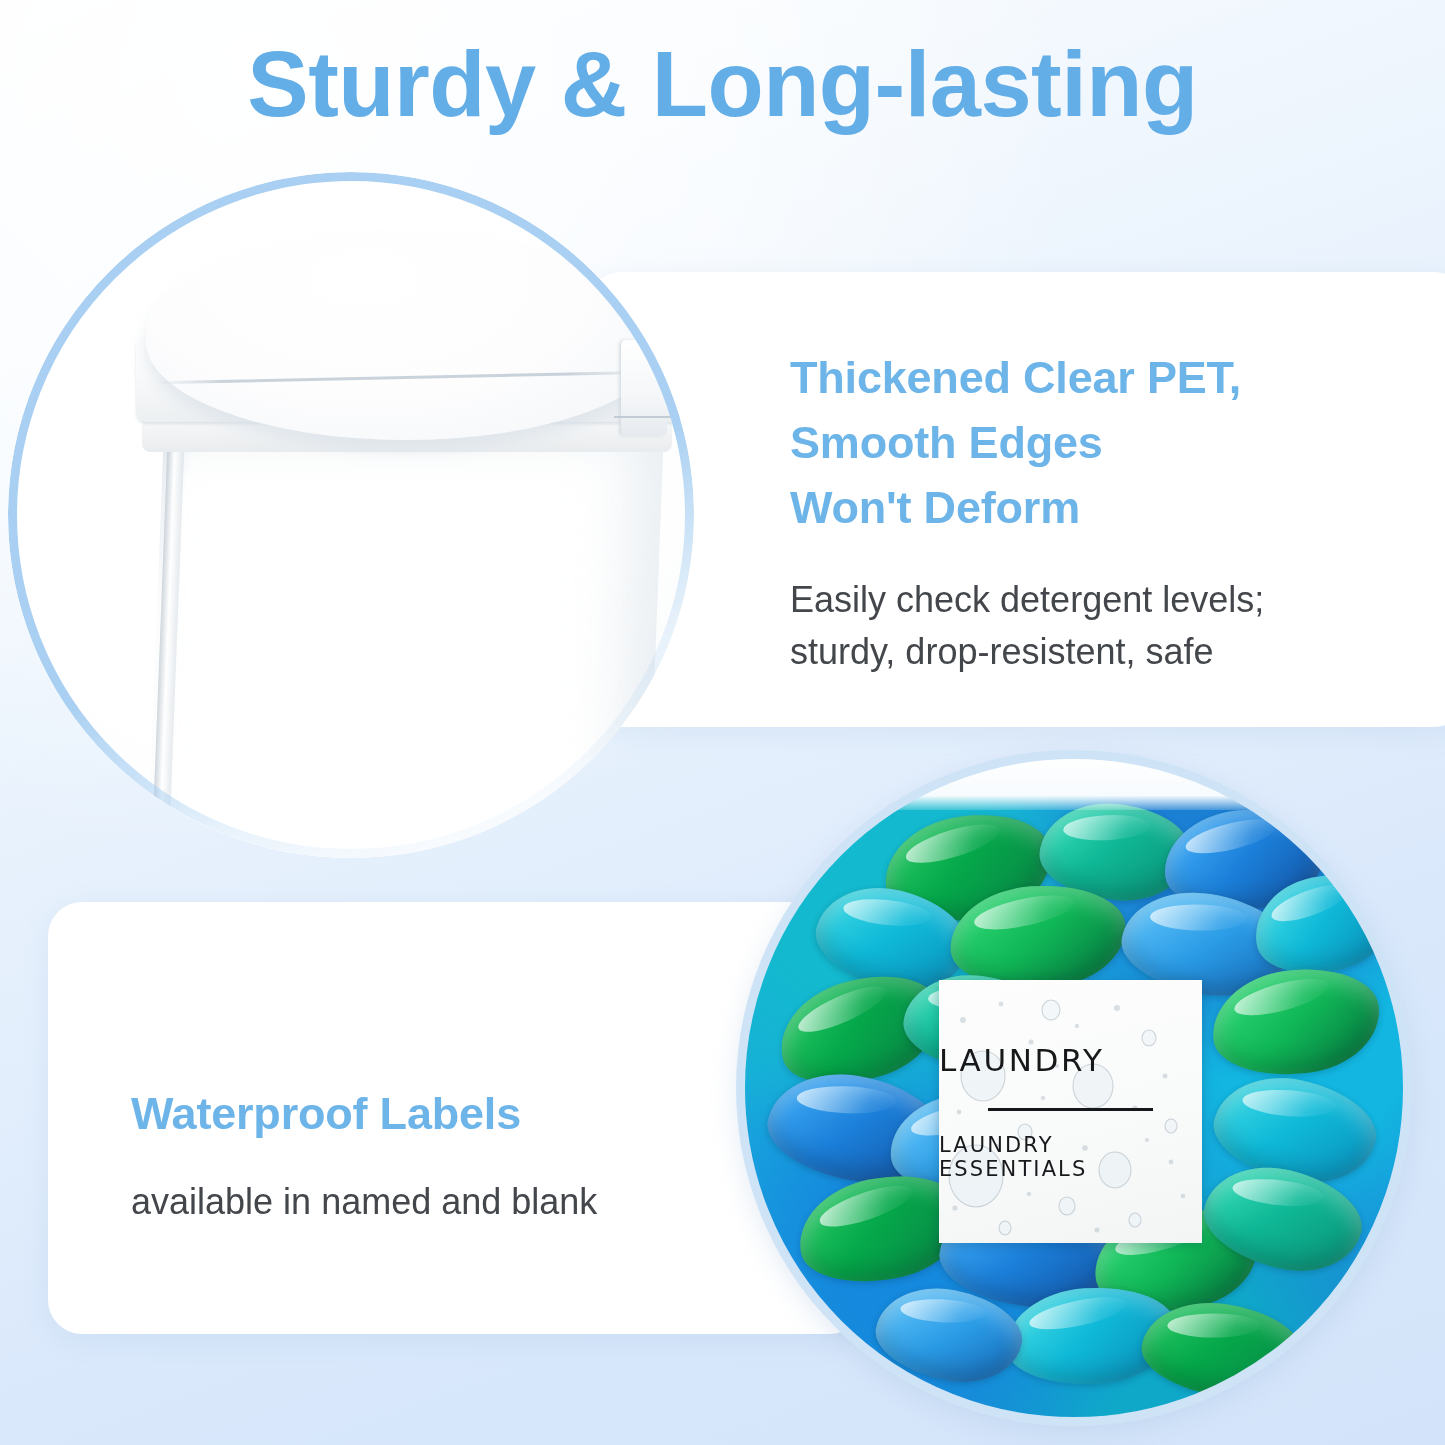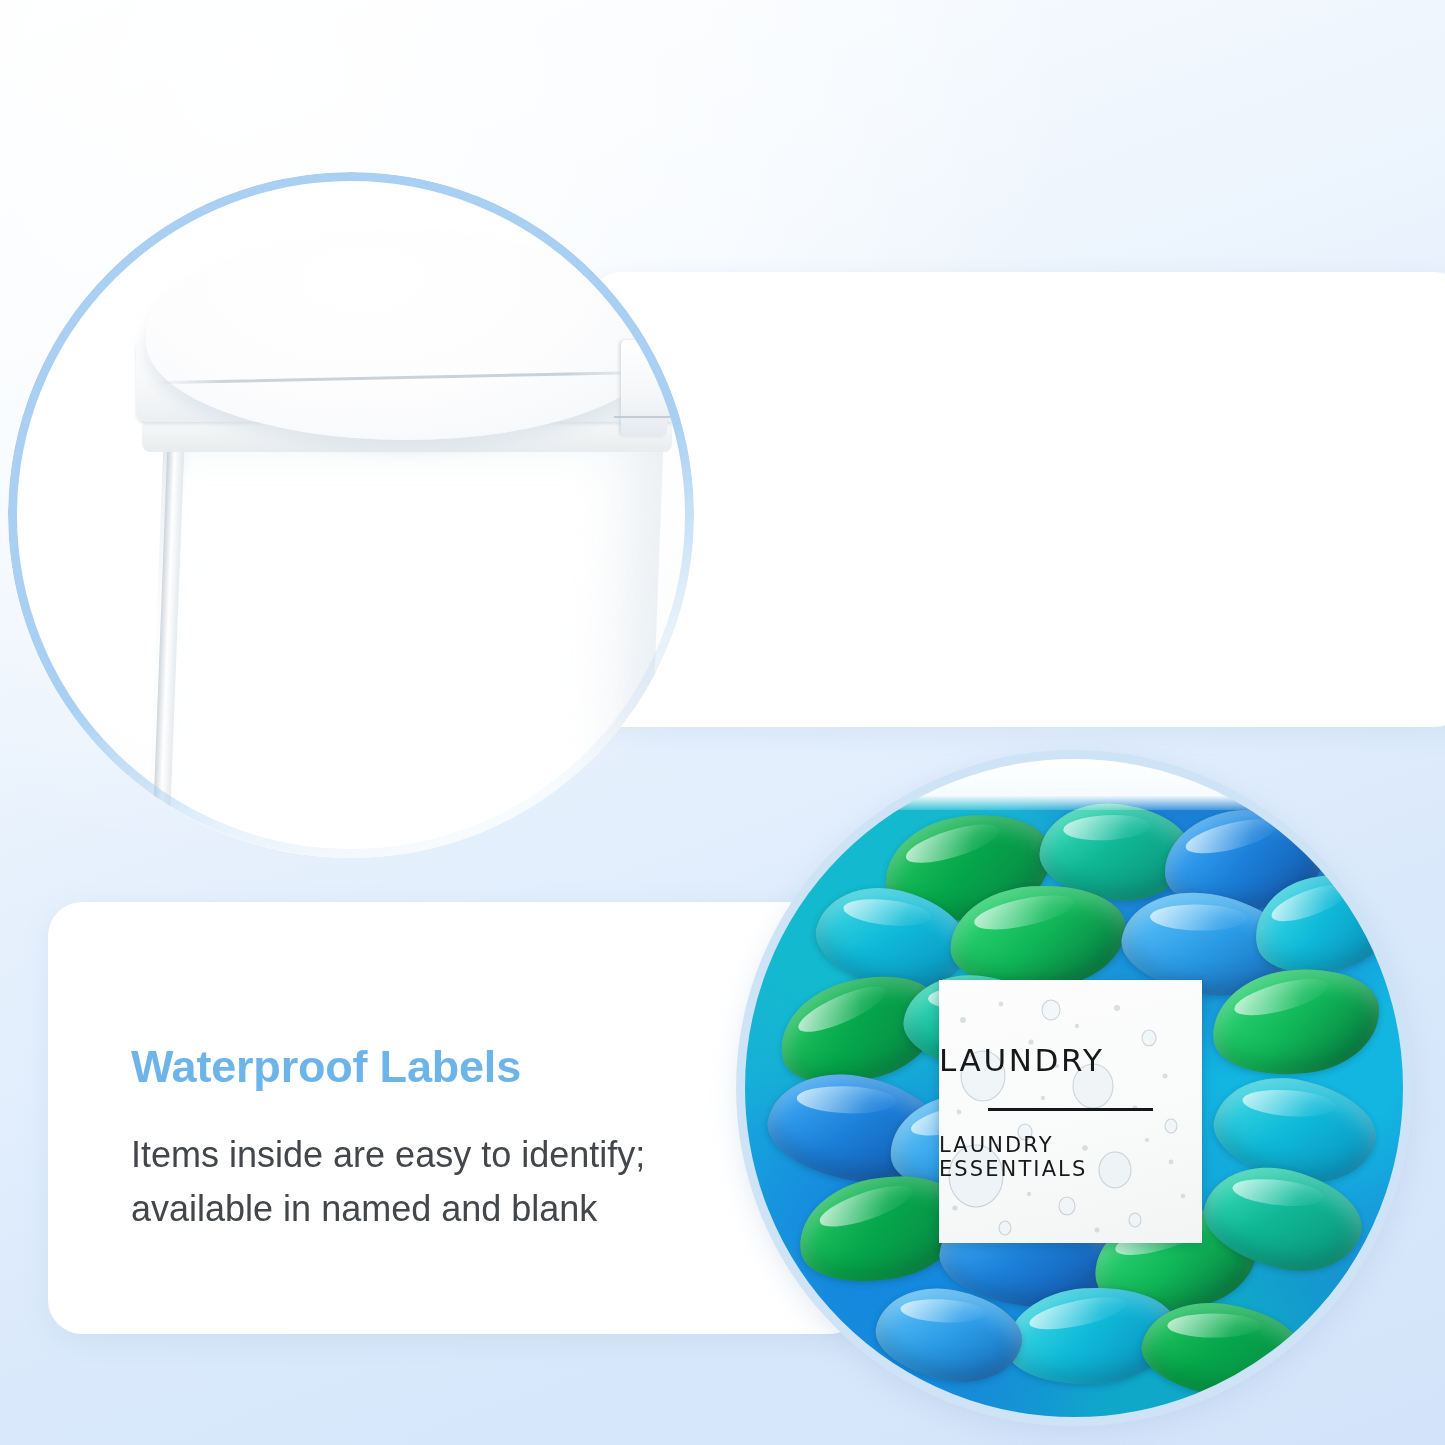--- a/index.html
+++ b/index.html
@@ -87,21 +87,21 @@
   }
   .feature-body {
     color: #43464A;
     font-weight: 400;
   }
   .ft-top { left: 790px; top: 346px; }
   .ft-top .feature-title { font-size: 45px; line-height: 1.44; }
   .ft-top .feature-body  { font-size: 36px; line-height: 1.44; margin-top: 34px; }
 
   .ft-bottom { left: 131px; top: 1035px; }
-  .ft-bottom .feature-title { font-size: 45px; line-height: 1.4; }
+  .ft-bottom .feature-title { font-size: 45px; line-height: 1.4; margin-top: 47px; }
   .ft-bottom .feature-body  { font-size: 36px; line-height: 1.5; margin-top: 30px; }
 
   
   .photo-circle {
     position: absolute;
     border-radius: 50%;
     overflow: hidden;
   }
   .ring {
     position: absolute;
@@ -318,37 +318,49 @@
     color: #18191c;
   }
 </style>
 </head>
 <body>
 
 <div class="infographic">
 
   <div class="bg-sheen"></div>
 
+  <div class="headline">Sturdy &amp; Long-lasting</div>
 
   <div class="card card-top"></div>
 
   <div class="photo-circle circle-top">
     <div class="jar">
       <div class="jar-body"></div>
       <div class="jar-edge"></div>
       <div class="jar-rim"></div>
       <div class="jar-lid-band"></div>
       <div class="jar-lid-top"></div>
       <div class="jar-lid-seam"></div>
       <div class="jar-latch"></div>
       <div class="jar-latch-line"></div>
     </div>
   </div>
   <div class="ring circle-top-ring"></div>
 
+  <div class="feature-text ft-top">
+    <div class="feature-title">
+      <div>Thickened Clear PET,</div>
+      <div>Smooth Edges</div>
+      <div>Won't Deform</div>
+    </div>
+    <div class="feature-body">
+      <div>Easily check detergent levels;</div>
+      <div>sturdy, drop-resistent, safe</div>
+    </div>
+  </div>
 
   <div class="card card-bottom"></div>
 
   <div class="photo-circle circle-bottom">
     <div class="pods-field"></div>
     <div class="pods-topstrip"></div>
 
     <div class="pod g" style="left:140px;top:58px;width:168px;height:104px;transform:rotate(-9deg);"></div>
     <div class="pod t" style="left:296px;top:46px;width:150px;height:96px;transform:rotate(5deg);"></div>
     <div class="pod b" style="left:420px;top:52px;width:162px;height:100px;transform:rotate(-6deg);"></div>
@@ -413,18 +425,17 @@
       </div>
     </div>
   </div>
   <div class="ring circle-bottom-ring"></div>
 
   <div class="feature-text ft-bottom">
     <div class="feature-title">
       <div>Waterproof Labels</div>
     </div>
     <div class="feature-body">
-      <div>Items inside are easy to identify;</div>
       <div>available in named and blank</div>
     </div>
   </div>
 
 </div>
 
 </body></html>

